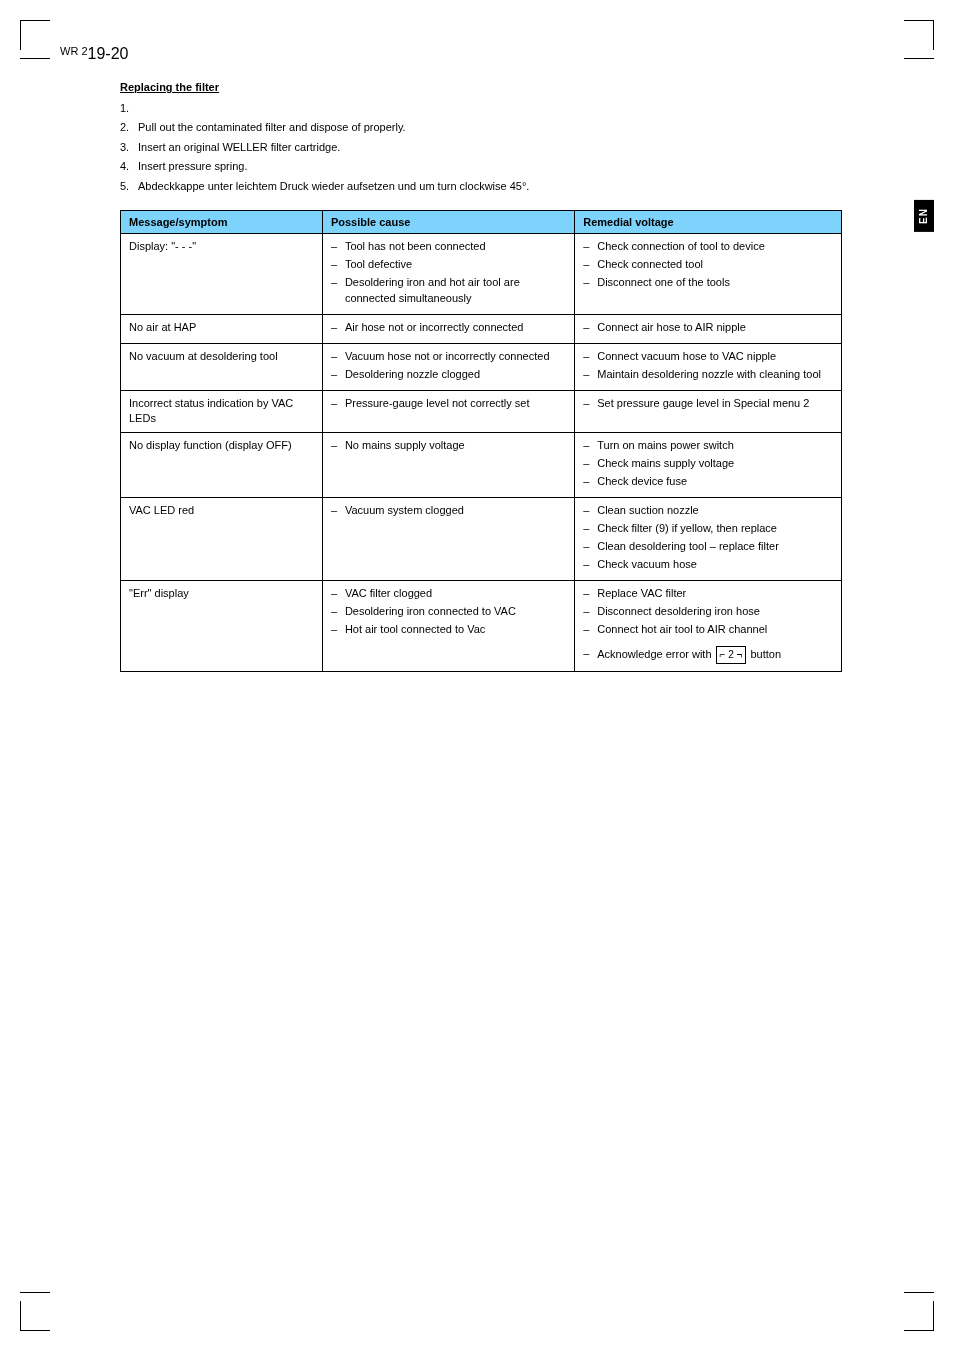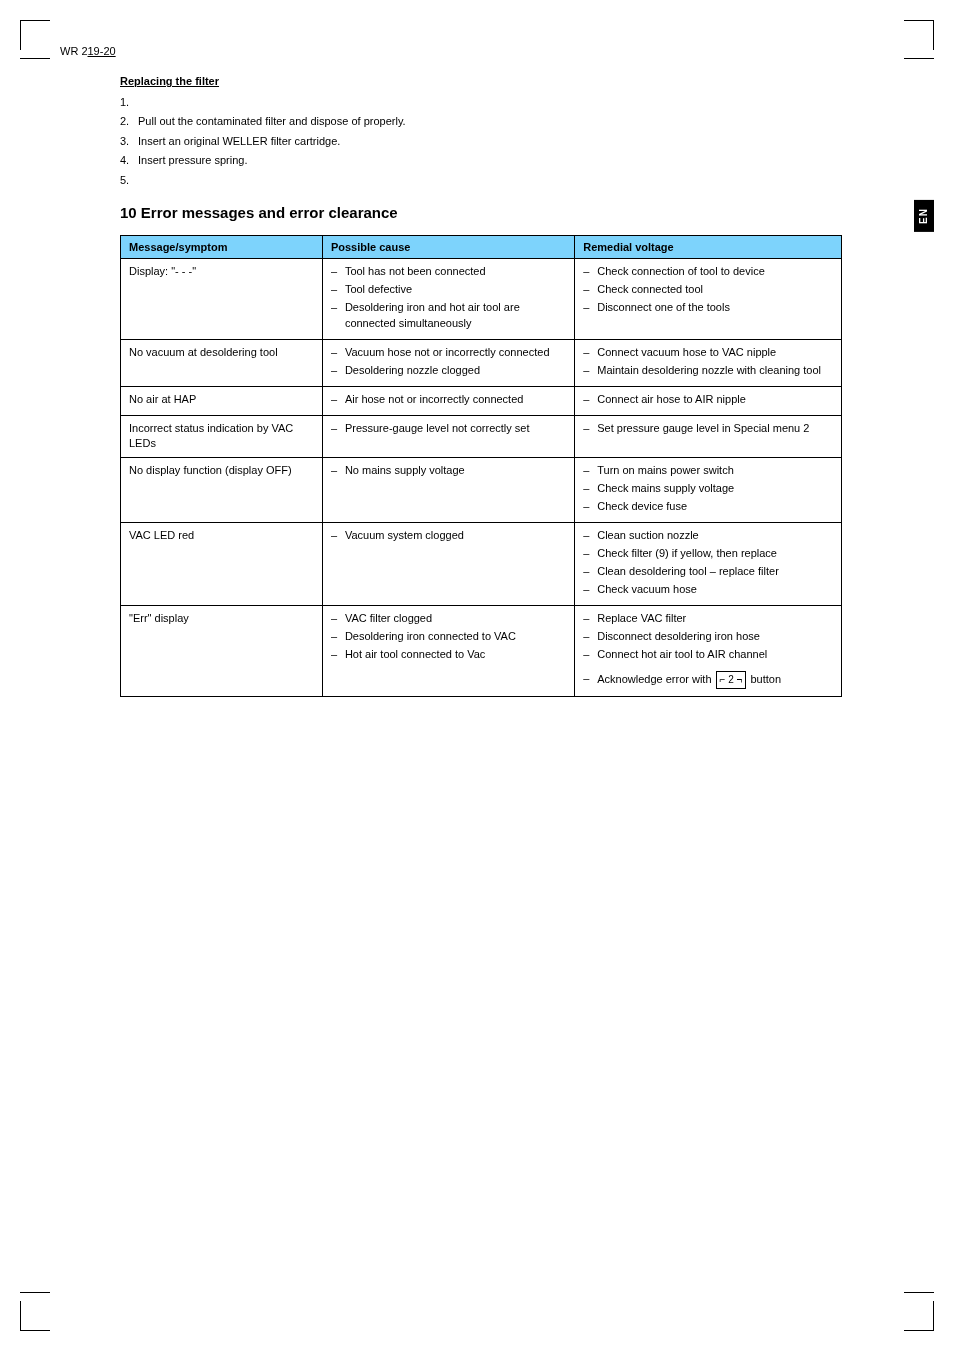--- a/index.html
+++ b/index.html
@@ -86,23 +86,22 @@
       margin-bottom: 18px;
       padding-top: 5px;
     }
 
     .page-title-left {
       font-size: 11px;
       font-weight: normal;
     }
 
     .page-number-right {
-      font-size: 11px;
+      font-size: 16px;
       font-weight: normal;
-      text-decoration: underline;
     }
 
     
     .en-tab {
       position: absolute;
       right: 20px;
       top: 200px;
       background: #000;
       color: #fff;
       font-size: 10px;
@@ -267,26 +266,26 @@
         <li>
           <span class="list-num">3.</span>
           <span class="list-text">Insert an original WELLER filter cartridge.</span>
         </li>
         <li>
           <span class="list-num">4.</span>
           <span class="list-text">Insert pressure spring.</span>
         </li>
         <li>
           <span class="list-num">5.</span>
+          <span class="list-text">Abdeckkappe unter leichtem Druck wieder aufsetzen und um turn clockwise 45°.</span>
         </li>
       </ol>
     </div>
 
     <div>
-      <div class="section-heading">10 Error messages and error clearance</div>
 
       <table class="error-table">
         <thead>
           <tr>
             <th class="td-symptom">Message/symptom</th>
             <th class="td-cause">Possible cause</th>
             <th class="td-remedial">Remedial voltage</th>
           </tr>
         </thead>
         <tbody>
@@ -324,20 +323,42 @@
                 <li>
                   <span class="bullet-dash">–</span>
                   <span class="bullet-text">Disconnect one of the tools</span>
                 </li>
               </ul>
             </td>
           </tr>
 
           <tr>
             <td class="td-symptom">
+              <span class="cell-text">No air at HAP</span>
+            </td>
+            <td class="td-cause">
+              <ul class="bullet-list">
+                <li>
+                  <span class="bullet-dash">–</span>
+                  <span class="bullet-text">Air hose not or incorrectly connected</span>
+                </li>
+              </ul>
+            </td>
+            <td class="td-remedial">
+              <ul class="bullet-list">
+                <li>
+                  <span class="bullet-dash">–</span>
+                  <span class="bullet-text">Connect air hose to AIR nipple</span>
+                </li>
+              </ul>
+            </td>
+          </tr>
+
+          <tr>
+            <td class="td-symptom">
               <span class="cell-text">No vacuum at desoldering tool</span>
             </td>
             <td class="td-cause">
               <ul class="bullet-list">
                 <li>
                   <span class="bullet-dash">–</span>
                   <span class="bullet-text">Vacuum hose not or incorrectly connected</span>
                 </li>
                 <li>
                   <span class="bullet-dash">–</span>
@@ -347,42 +368,20 @@
             </td>
             <td class="td-remedial">
               <ul class="bullet-list">
                 <li>
                   <span class="bullet-dash">–</span>
                   <span class="bullet-text">Connect vacuum hose to VAC nipple</span>
                 </li>
                 <li>
                   <span class="bullet-dash">–</span>
                   <span class="bullet-text">Maintain desoldering nozzle with cleaning tool</span>
-                </li>
-              </ul>
-            </td>
-          </tr>
-
-          <tr>
-            <td class="td-symptom">
-              <span class="cell-text">No air at HAP</span>
-            </td>
-            <td class="td-cause">
-              <ul class="bullet-list">
-                <li>
-                  <span class="bullet-dash">–</span>
-                  <span class="bullet-text">Air hose not or incorrectly connected</span>
-                </li>
-              </ul>
-            </td>
-            <td class="td-remedial">
-              <ul class="bullet-list">
-                <li>
-                  <span class="bullet-dash">–</span>
-                  <span class="bullet-text">Connect air hose to AIR nipple</span>
                 </li>
               </ul>
             </td>
           </tr>
 
           <tr>
             <td class="td-symptom">
               <span class="cell-text">Incorrect status indication by VAC LEDs</span>
             </td>
             <td class="td-cause">

